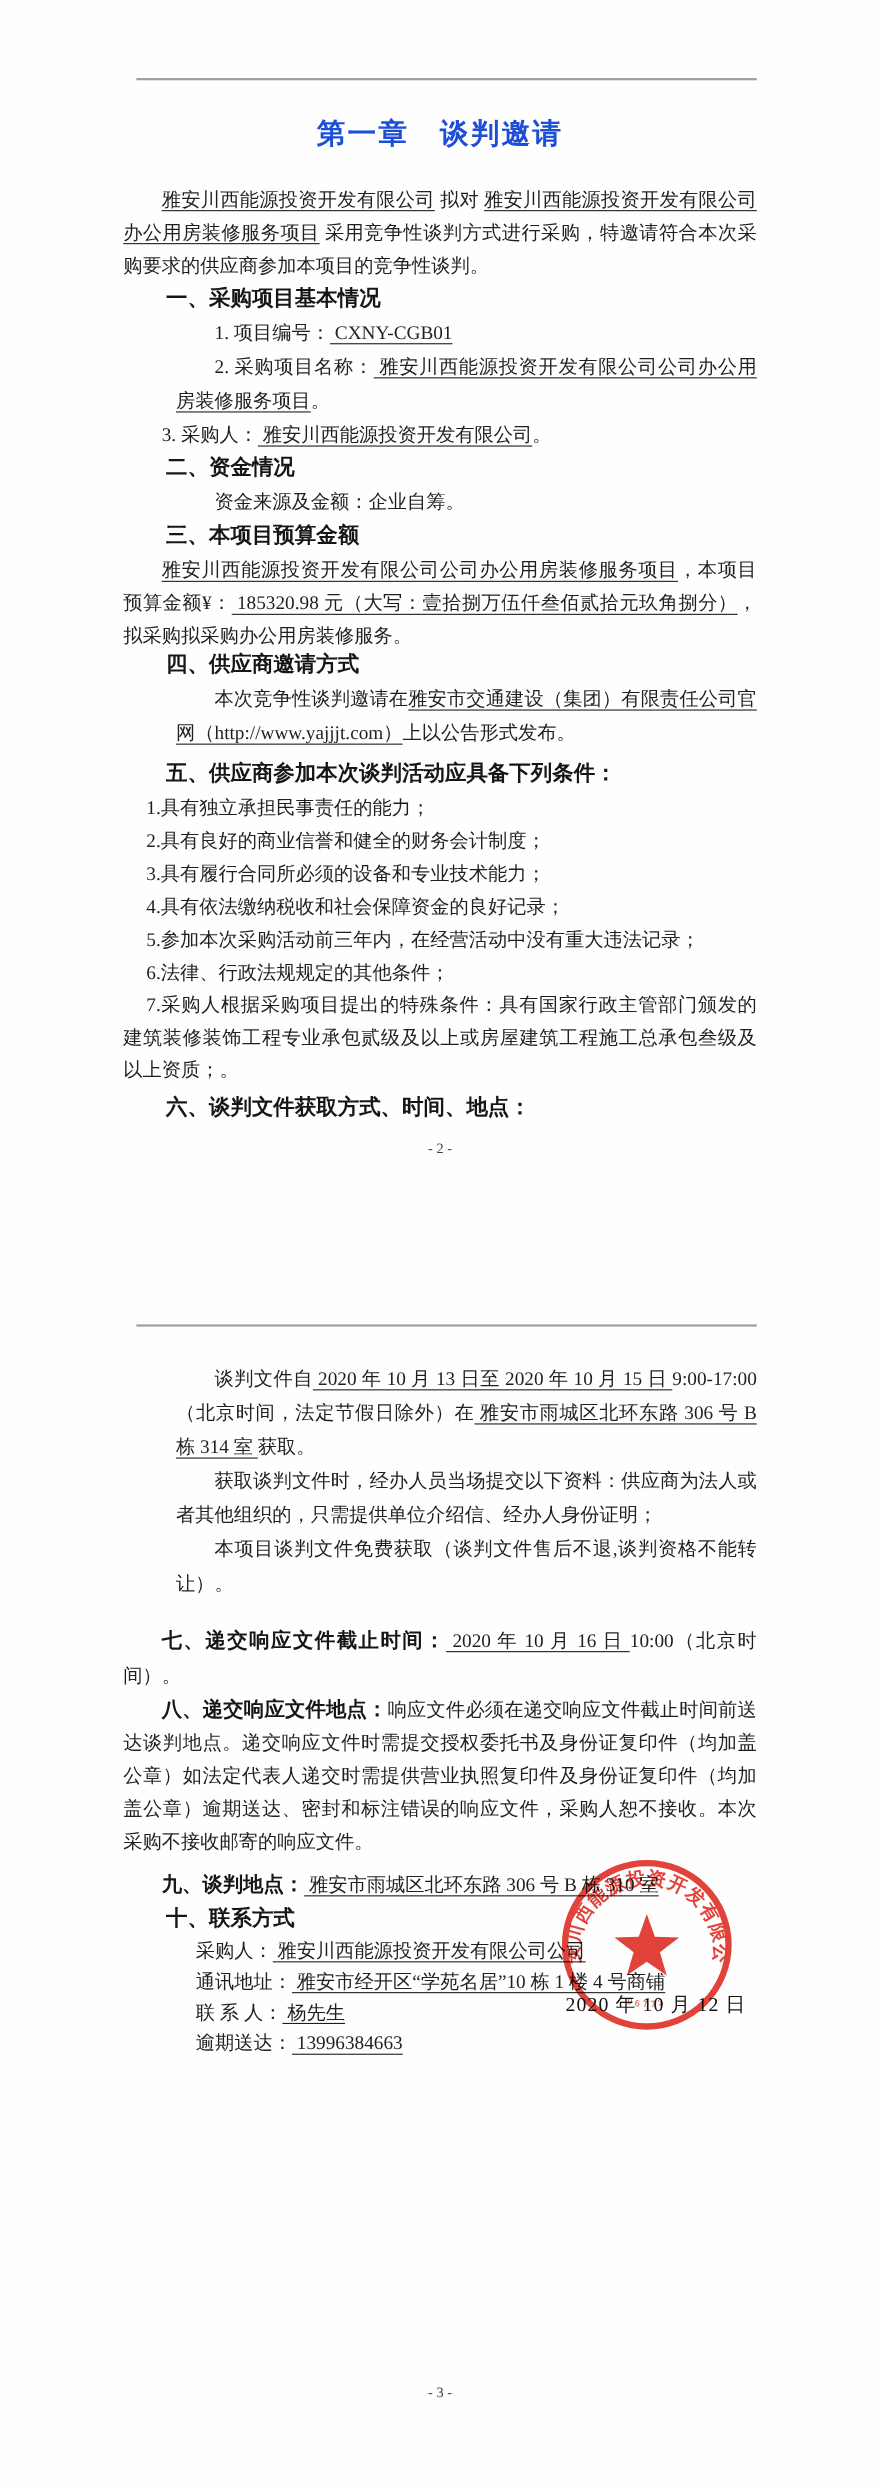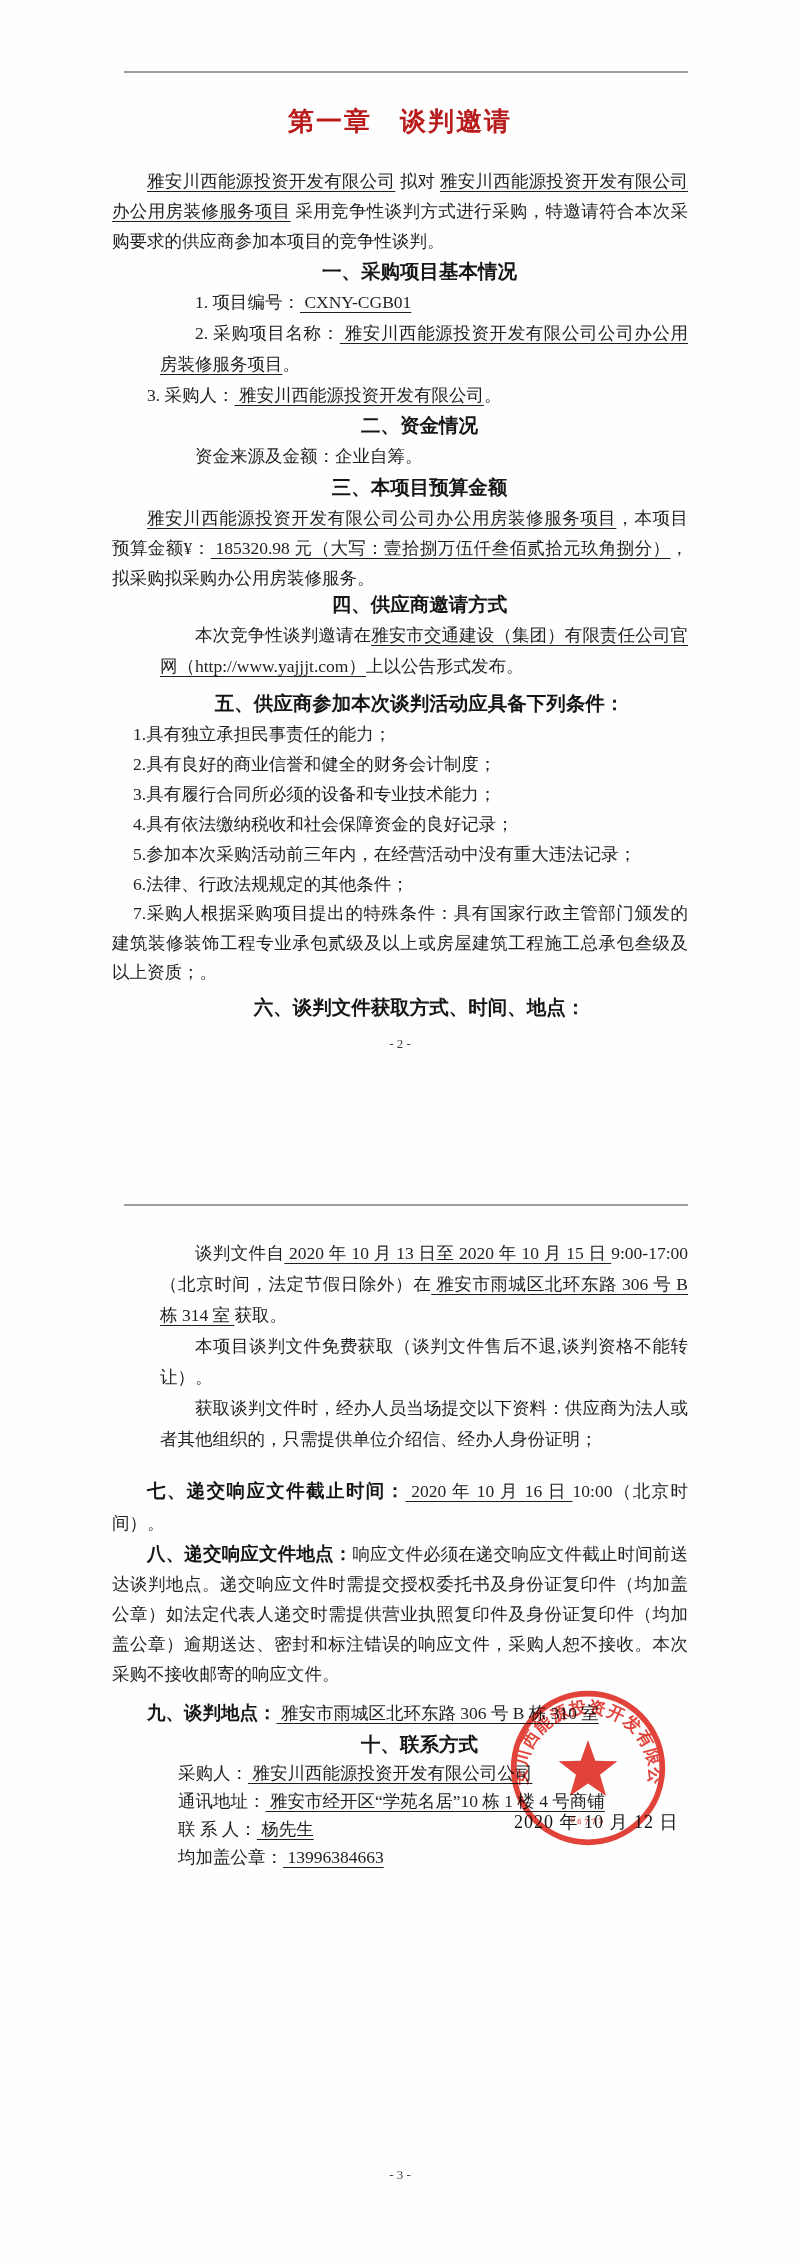--- a/index.html
+++ b/index.html
@@ -6,29 +6,29 @@
   .canvas{
     position:relative;width:800px;height:2261px;margin:0 auto;
     background:#fefefe;color:#1f1f1f;overflow:hidden;
     font-family:"Liberation Serif","DejaVu Serif",serif;
   }
   .rule{position:absolute;left:124px;width:564px;height:2px;background:#9e9e9e;}
   .content{position:absolute;left:112px;width:576px;}
   p,h1{margin:0;padding:0;}
   .title{
     font-size:26px;font-weight:bold;text-align:center;
-    line-height:36px;letter-spacing:2px;margin-bottom:26px;color:#b91c1c;
+    line-height:36px;letter-spacing:2px;margin-bottom:26px;color:#1d4ed8;
   }
   .body{font-size:17.5px;line-height:30px;text-align:justify;color:#1f1f1f;}
   .lh31{line-height:31px;margin-left:48px;}
   .lh295{line-height:29.5px;}
   .ind{text-indent:2em;}
   .hd{
     font-family:"Liberation Sans","DejaVu Sans",sans-serif;
-    font-weight:bold;font-size:19.5px;line-height:31px;text-indent:2em;color:#161616;text-align:center;
+    font-weight:bold;font-size:19.5px;line-height:31px;text-indent:2em;color:#161616;
   }
   .bh{
     font-family:"Liberation Sans","DejaVu Sans",sans-serif;
     font-weight:bold;font-size:18.5px;color:#161616;
   }
   .u{text-decoration:underline;text-underline-offset:4px;text-decoration-thickness:1px;}
   .contact{padding-left:66px;}
   .contact .row{font-size:17.5px;line-height:28px;}
   .pagenum{
     position:absolute;left:0;width:100%;text-align:center;
@@ -89,37 +89,37 @@
     <p class="hd" style="margin-top:4px;">六、谈判文件获取方式、时间、地点：</p>
   </div>
 
   <div class="pagenum" style="top:1035px;">- 2 -</div>
 
   <div class="rule" style="top:1204px;"></div>
 
   <div class="content" style="top:1238px;">
     <p class="body ind lh31"><span>谈判文件自</span><span class="u"> 2020 年 10 月 13 日至 2020 年 10 月 15 日 </span><span>9:00-17:00（北京时间，法定节假日除外）在</span><span class="u"> 雅安市雨城区北环东路 306 号 B 栋 314 室 </span><span>获取。</span></p>
 
+    <p class="body ind lh31">获取谈判文件时，经办人员当场提交以下资料：供应商为法人或者其他组织的，只需提供单位介绍信、经办人身份证明；</p>
+
     <p class="body ind lh31">本项目谈判文件免费获取（谈判文件售后不退,谈判资格不能转让）。</p>
-
-    <p class="body ind lh31">获取谈判文件时，经办人员当场提交以下资料：供应商为法人或者其他组织的，只需提供单位介绍信、经办人身份证明；</p>
 
     <p class="body ind" style="line-height:32px;margin-top:20px;"><span class="bh">七、递交响应文件截止时间：</span><span class="u"> 2020 年 10 月 16 日 </span><span>10:00（北京时间）。</span></p>
 
     <p class="body ind"><span class="bh">八、递交响应文件地点：</span><span>响应文件必须在递交响应文件截止时间前送达谈判地点。递交响应文件时需提交授权委托书及身份证复印件（均加盖公章）如法定代表人递交时需提供营业执照复印件及身份证复印件（均加盖公章）逾期送达、密封和标注错误的响应文件，采购人恕不接收。本次采购不接收邮寄的响应文件。</span></p>
 
     <p class="body ind" style="line-height:32px;margin-top:8px;"><span class="bh">九、谈判地点：</span><span class="u"> 雅安市雨城区北环东路 306 号 B 栋 310 室 </span></p>
 
     <p class="hd" style="line-height:30px;">十、联系方式</p>
 
     <div class="contact">
       <p class="row"><span>采购人：</span><span class="u"> 雅安川西能源投资开发有限公司公司 </span></p>
       <p class="row"><span>通讯地址：</span><span class="u"> 雅安市经开区“学苑名居”10 栋 1 楼 4 号商铺 </span></p>
       <p class="row"><span>联 系 人：</span><span class="u"> 杨先生 </span></p>
-      <p class="row"><span>均加盖公章：</span><span class="u"> 13996384663 </span></p>
+      <p class="row"><span>逾期送达：</span><span class="u"> 13996384663 </span></p>
     </div>
   </div>
 
   <div class="date">2020 年 10 月 12 日</div>
 
   <svg class="seal" width="164" height="164" viewBox="0 0 170 170" aria-hidden="true">
     <defs>
       <path id="sealTop" d="M 23,108 A 64,64 0 1 1 147,108" fill="none"></path>
       <path id="sealBot" d="M 46,128 A 56,56 0 0 0 124,128" fill="none"></path>
     </defs>

